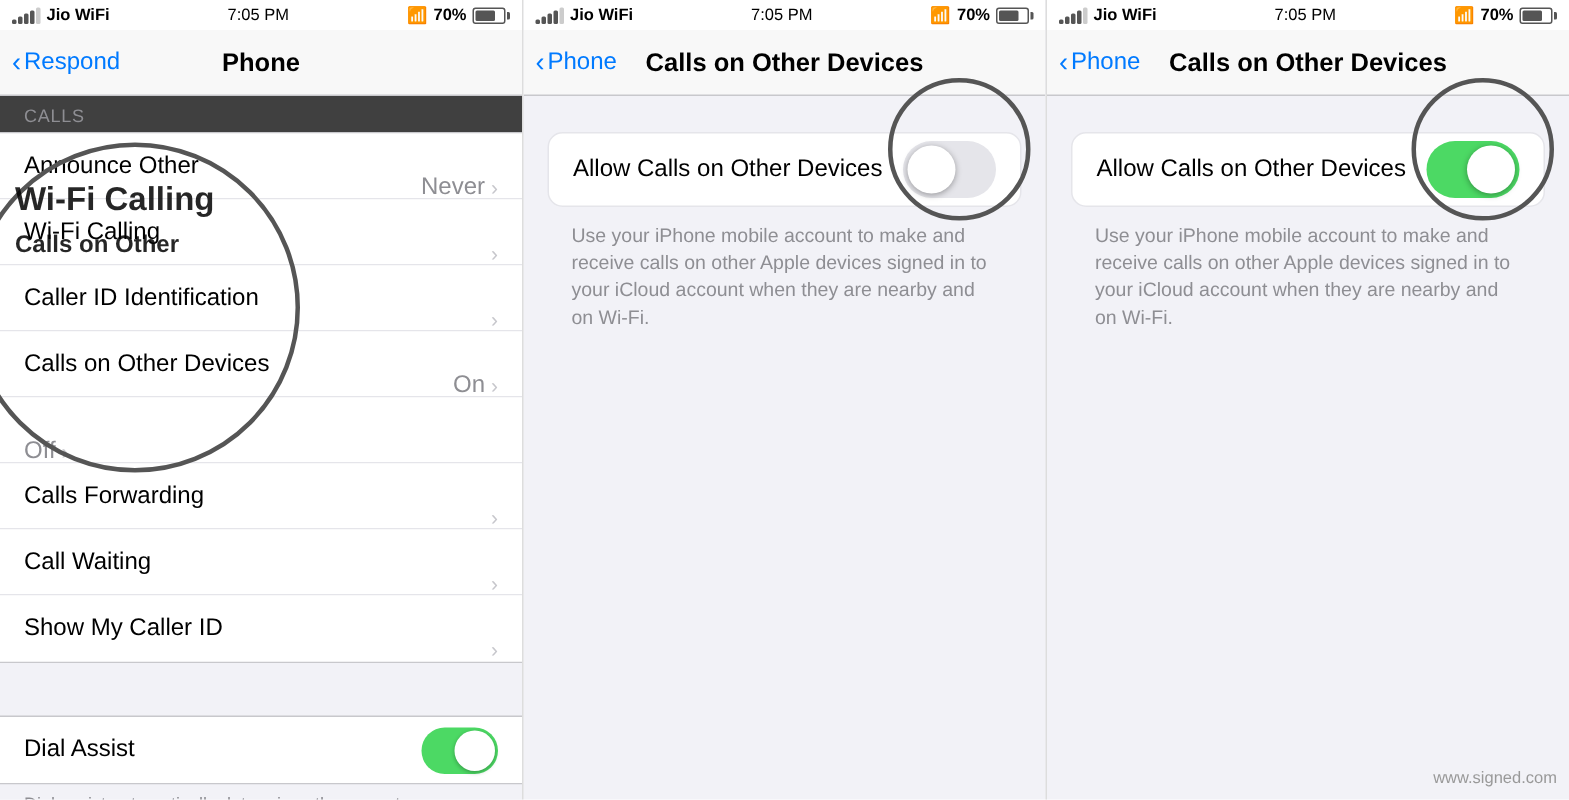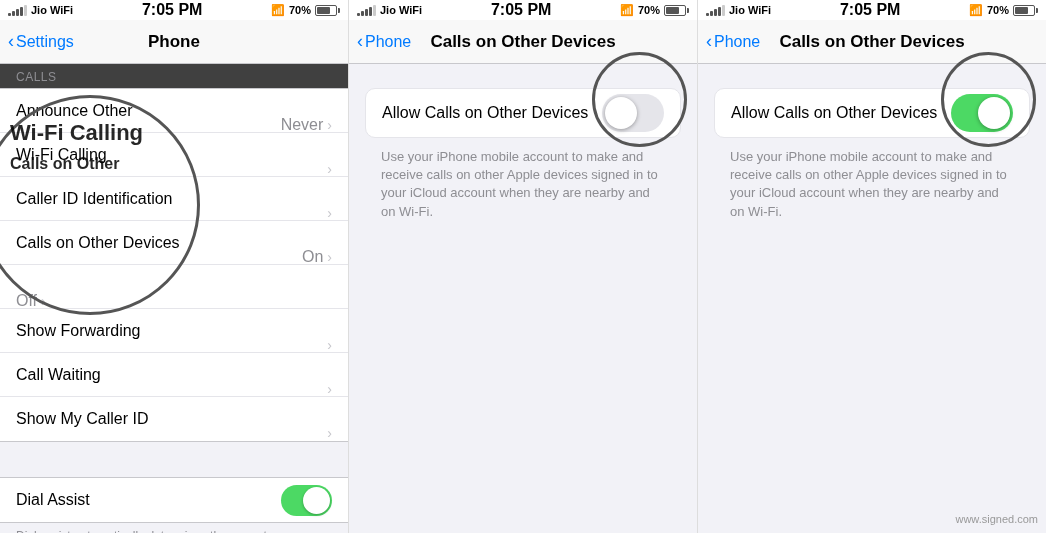--- a/index.html
+++ b/index.html
@@ -27,21 +27,21 @@
       height: 20px;
       background: #fff;
       display: flex;
       align-items: center;
       justify-content: space-between;
       padding: 0 8px;
       font-size: 11px;
       font-weight: 600;
     }
     .status-bar .left { display: flex; align-items: center; gap: 4px; }
-    .status-bar .center { font-size: 16px; font-weight: 700; }
+    .status-bar .center { font-size: 11px; font-weight: 400; }
     .status-bar .right { display: flex; align-items: center; gap: 4px; font-size: 10px; }
 
     
     .nav-bar {
       height: 44px;
       background: #f8f8f8;
       border-bottom: 1px solid #c8c8cc;
       display: flex;
       align-items: center;
       justify-content: center;
@@ -278,21 +278,21 @@
           <div class="battery-fill" style="width:70%"></div>
         </div>
         <div class="battery-tip"></div>
       </div>
     </div>
   </div>
 
   <div class="nav-bar">
     <div class="back-btn">
       <span style="font-size:18px;">‹</span>
-      <span style="color:#007aff;font-size:16px;">Settings</span>
+      <span style="color:#007aff;font-size:16px;">Respond</span>
     </div>
     <span class="title">Phone</span>
   </div>
 
   <div class="section-header">CALLS</div>
 
   <div class="settings-list">
     <div class="settings-row">
       <span class="row-label">Announce Other</span>
       <span class="row-value">
@@ -319,21 +319,21 @@
         <span class="chevron">›</span>
       </span>
     </div>
     <div class="settings-row">
       <span class="row-value">
         <span>Off</span>
         <span class="chevron">›</span>
       </span>
     </div>
     <div class="settings-row">
-      <span class="row-label">Show Forwarding</span>
+      <span class="row-label">Calls Forwarding</span>
       <span class="row-value">
         <span class="chevron">›</span>
       </span>
     </div>
     <div class="settings-row">
       <span class="row-label">Call Waiting</span>
       <span class="row-value">
         <span class="chevron">›</span>
       </span>
     </div>

